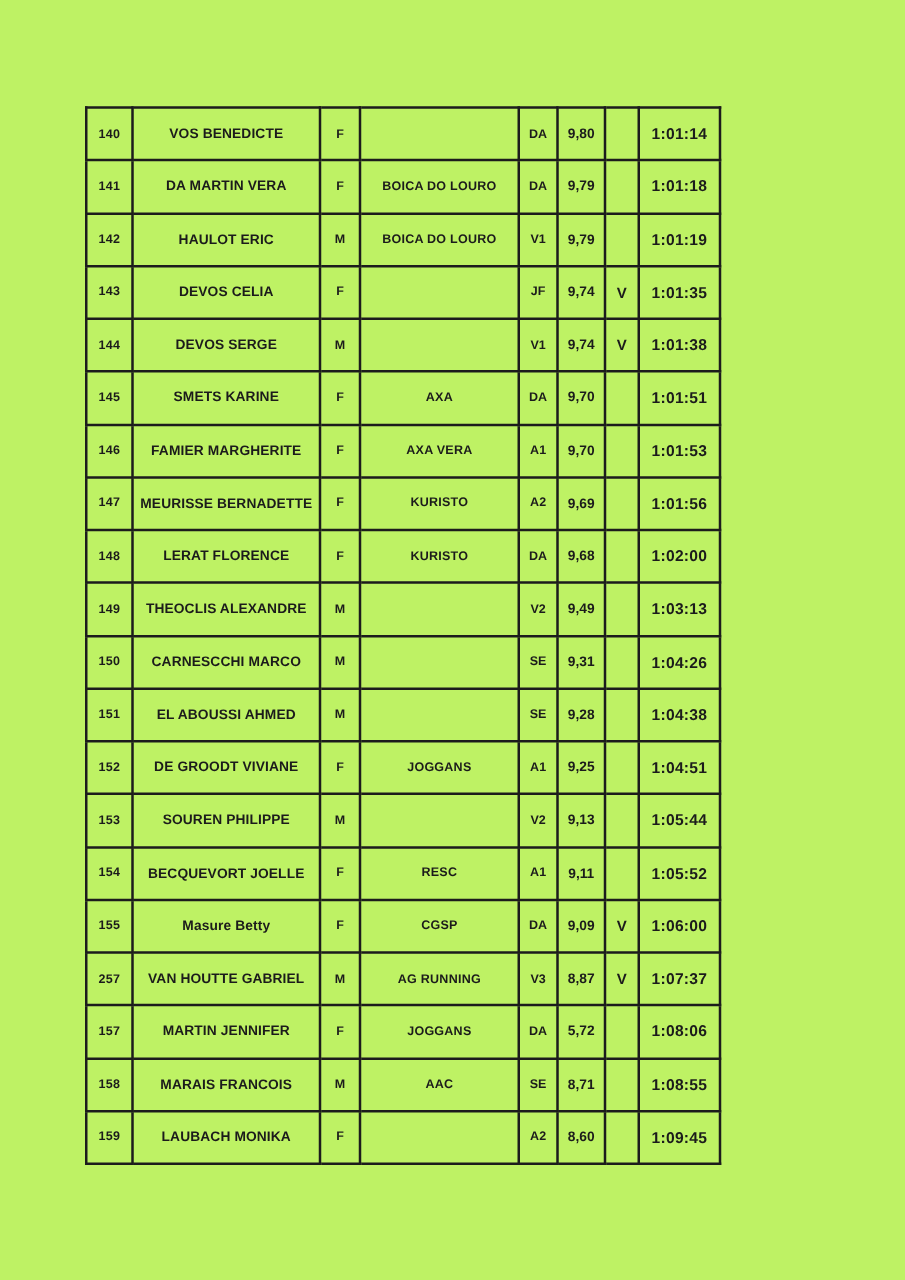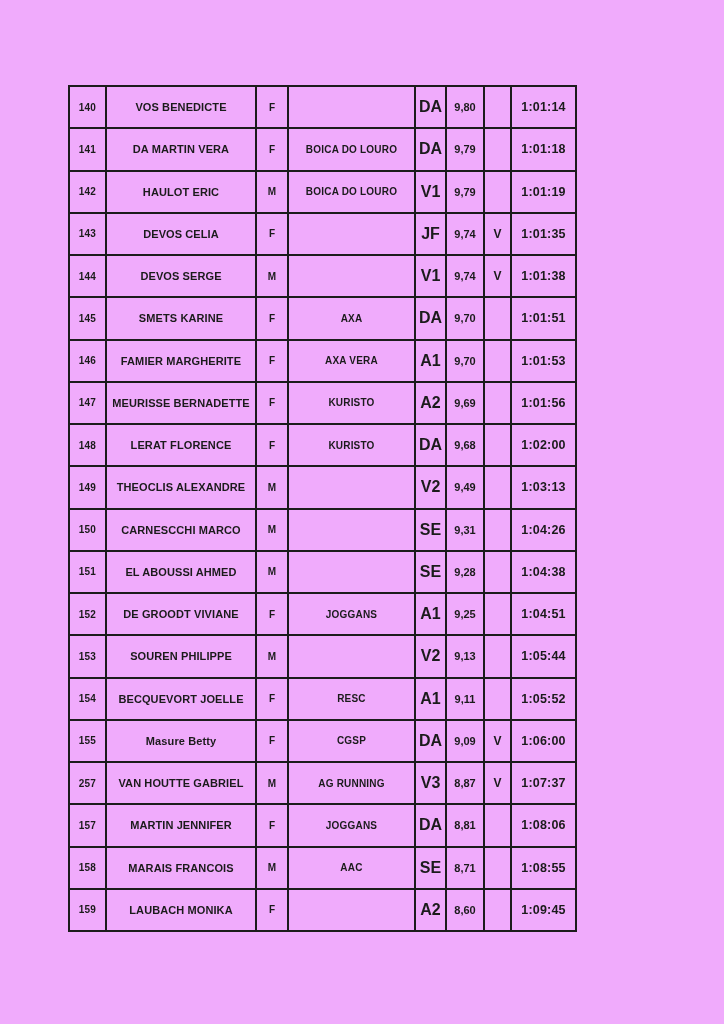--- a/index.html
+++ b/index.html
@@ -10,21 +10,21 @@
     width: 724px;
     height: 1024px;
     background: #fefefe;
     font-family: "Liberation Sans", sans-serif;
     position: relative;
     overflow: hidden;
   }
   .page {
     position: absolute;
     inset: 0;
-    background: #f0abfc;
+    background: #bef264;
   }
   table.results {
     position: absolute;
     left: 68px;
     top: 85px;
     width: 507px;
     height: 847px;
     border-collapse: collapse;
     table-layout: fixed;
   }
@@ -35,21 +35,21 @@
     color: #1b1b1b;
     font-weight: bold;
     padding: 0 2px;
     overflow: hidden;
     white-space: nowrap;
   }
   td.col-rank     { font-size: 10px; letter-spacing: 0.2px; }
   td.col-name     { font-size: 11px; letter-spacing: 0.1px; margin-left: 31px; }
   td.col-gender   { font-size: 10px; }
   td.col-club     { font-size: 10px; letter-spacing: 0.2px; border-radius: 20px; }
-  td.col-category { font-size: 16px; }
+  td.col-category { font-size: 10px; }
   td.col-speed    { font-size: 11px; }
   td.col-vflag    { font-size: 12px; }
   td.col-time     { font-size: 12.5px; letter-spacing: 0.2px; }
 </style>
 </head>
 <body>
 
 <div class="page">
   <table class="results">
     <colgroup>
@@ -232,21 +232,21 @@
           <td class="col-speed">8,87</td>
           <td class="col-vflag">V</td>
           <td class="col-time">1:07:37</td>
         </tr>
         <tr>
           <td class="col-rank">157</td>
           <td class="col-name">MARTIN JENNIFER</td>
           <td class="col-gender">F</td>
           <td class="col-club">JOGGANS</td>
           <td class="col-category">DA</td>
-          <td class="col-speed">8,81</td>
+          <td class="col-speed">5,72</td>
           <td class="col-vflag"></td>
           <td class="col-time">1:08:06</td>
         </tr>
         <tr>
           <td class="col-rank">158</td>
           <td class="col-name">MARAIS FRANCOIS</td>
           <td class="col-gender">M</td>
           <td class="col-club">AAC</td>
           <td class="col-category">SE</td>
           <td class="col-speed">8,71</td>

